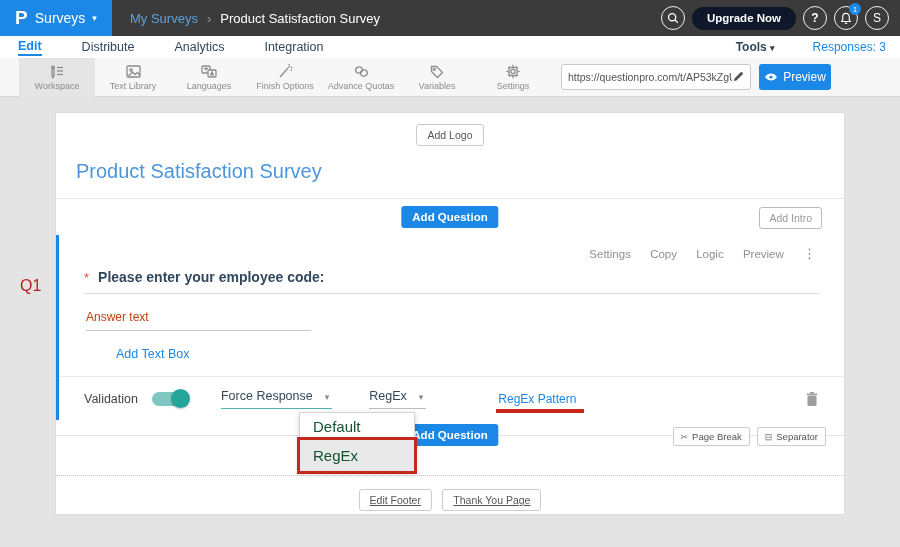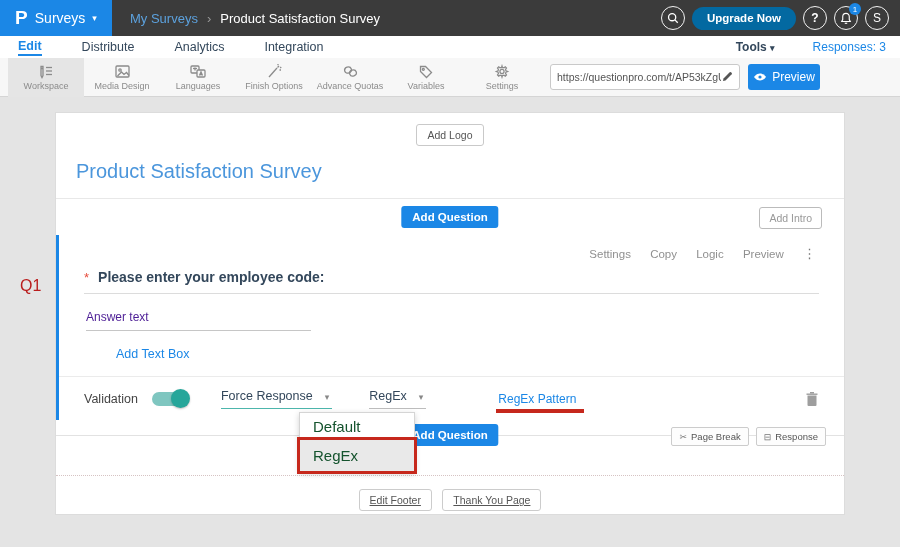--- a/index.html
+++ b/index.html
@@ -23,39 +23,39 @@
   .bc-parent { color: #5ca1dd; cursor: pointer; }
   .bc-sep { color: #9a9a9a; margin: 0 9px; }
   .bc-current { color: #ffffff; }
   .topbar-right { margin-left: auto; display: flex; align-items: center; gap: 7px; padding-right: 11px; }
   .circle-btn {
     width: 24px; height: 24px; border: 1.5px solid #f2f2f2; border-radius: 50%;
     display: flex; align-items: center; justify-content: center; color: #fff; cursor: pointer;
     position: relative; font-size: 12px; background: transparent;
   }
   .upgrade-btn {
-    height: 23px; border: none; border-radius: 12px; background: #0369a1; color: #fff;
+    height: 23px; border: none; border-radius: 12px; background: #0f172a; color: #fff;
     font-weight: bold; font-size: 11.5px; padding: 0 15px; cursor: pointer;
     font-family: "Liberation Sans", sans-serif;
   }
   .badge {
     position: absolute; top: -4px; right: -4px; width: 12px; height: 12px; border-radius: 50%;
     background: #1b87e6; color: #fff; font-size: 8px; display: flex; align-items: center; justify-content: center;
   }
   
   .navrow { height: 22px; background: #fff; display: flex; align-items: center; padding: 0 14px 0 18px; }
   .tabs { display: flex; gap: 40px; align-items: center; }
   .tab { font-size: 12.5px; color: #33475b; cursor: pointer; }
   .tab.active { color: #1b87e6; border-bottom: 2px solid #1b87e6; padding-bottom: 1px; font-weight: bold; }
   .nav-right { margin-left: auto; display: flex; gap: 38px; align-items: center; }
   .tools { font-size: 12px; color: #33475b; font-weight: bold; cursor: pointer; }
   .tools .caret { color: #33475b; }
   .responses { font-size: 12px; color: #1b87e6; cursor: pointer; }
   
-  .toolbar { height: 39px; background: #f7f7f7; border-bottom: 1px solid #d5d5d5; display: flex; align-items: center; padding-left: 8px; }
+  .toolbar { height: 39px; background: #f7f7f7; border-bottom: 1px solid #d5d5d5; display: flex; align-items: center; padding-left: 19px; }
   .tb-item {
     width: 76px; height: 39px; display: flex; flex-direction: column; align-items: center;
     justify-content: center; gap: 2px; cursor: pointer;
   }
   .tb-item.active { background: #e5e5e5; }
   .tb-item svg { stroke: #8b8b8b; fill: none; stroke-width: 1.3; }
   .tb-label { font-size: 9px; color: #8b8b8b; white-space: nowrap; }
   .url-box {
     width: 190px; height: 26px; background: #fff; border: 1px solid #c9c9c9; border-radius: 3px;
     display: flex; align-items: center; padding: 0 6px; margin-left: 10px;
@@ -91,21 +91,21 @@
   .qblock { border-left: 3px solid #1b87e6; position: relative; }
   .q-id { position: absolute; left: -39px; top: 42px; color: #b91c1c; font-size: 16px; text-align: center; }
   .q-actions { text-align: right; padding: 11px 28px 0 0; color: #909090; font-size: 11.5px; }
   .q-actions span { margin-left: 16px; cursor: pointer; }
   .kebab { font-size: 13px; color: #777; margin-left: 12px; cursor: pointer; }
   .q-text-row { display: flex; align-items: baseline; margin: 8px 25px 0 25px; }
   .req { color: #e74c3c; font-size: 13px; margin-right: 9px; }
   .q-text { color: #33475b; font-size: 14px; font-weight: bold; }
   .q-underline { border-bottom: 1px solid #dcdcdc; margin: 8px 25px 0 25px; }
   .answer {
-    margin: 16px 0 0 27px; display: inline-block; width: 225px; color: #4c1d95; font-size: 12px;
+    margin: 16px 0 0 27px; display: inline-block; width: 225px; color: #c2410c; font-size: 12px;
     border-bottom: 1px solid #c6c6c6; padding-bottom: 6px; cursor: text;
   }
   .add-text-box { display: block; margin: 16px 0 0 57px; color: #1b87e6; font-size: 12.5px; text-decoration: none; cursor: pointer; }
   .vdivider { border-top: 1px solid #ebebeb; margin-top: 15px; }
   .vrow { display: flex; align-items: center; height: 43px; padding: 0 25px; position: relative; }
   .vlabel { color: #444; font-size: 12.5px; }
   .toggle { width: 36px; height: 14px; background: #7fc6c0; border-radius: 7px; margin-left: 14px; position: relative; cursor: pointer; }
   .toggle-knob {
     width: 19px; height: 19px; border-radius: 50%; background: #26a69a; position: absolute;
     right: -2px; top: -2.5px; box-shadow: 0 1px 2px rgba(0,0,0,.25);
@@ -211,21 +211,21 @@
     <span class="tb-label">Workspace</span>
   </div>
   <div class="tb-item">
     <span style="display:flex">
       <svg width="17" height="15" viewBox="0 0 17 15">
           <rect x="2" y="2" width="13" height="11" rx="1"></rect>
           <circle cx="6" cy="6" r="1.2"></circle>
           <path d="M3.5 12l4-4 2.5 2.5 2.5-2 2.5 3"></path>
         </svg>
     </span>
-    <span class="tb-label">Media Design</span>
+    <span class="tb-label">Text Library</span>
   </div>
   <div class="tb-item">
     <span style="display:flex">
       <svg width="18" height="15" viewBox="0 0 18 15">
           <rect x="2" y="2" width="8" height="7" rx="1"></rect>
           <rect x="8" y="6" width="8" height="7" rx="1" fill="#f7f7f7"></rect>
           <line x1="4" y1="4.5" x2="8" y2="4.5"></line>
           <line x1="6" y1="3.5" x2="6" y2="6.5"></line>
           <path d="M10.5 11.5l1.5-3.5 1.5 3.5M11 10.7h2"></path>
         </svg>
@@ -359,21 +359,21 @@
     <div class="postrow">
       <div class="hline"></div>
       <button class="btn-blue aq2">Add Question</button>
       <div class="pb-group">
         <button class="mini-btn">
           <span class="mini-ic">✂</span>
           <span>Page Break</span>
         </button>
         <button class="mini-btn">
           <span class="mini-ic">⊟</span>
-          <span>Response</span>
+          <span>Separator</span>
         </button>
       </div>
     </div>
 
     <div class="dotted"></div>
 
     <div class="footer-row">
       <button class="footer-btn">Edit Footer</button>
       <button class="footer-btn">Thank You Page</button>
     </div>

